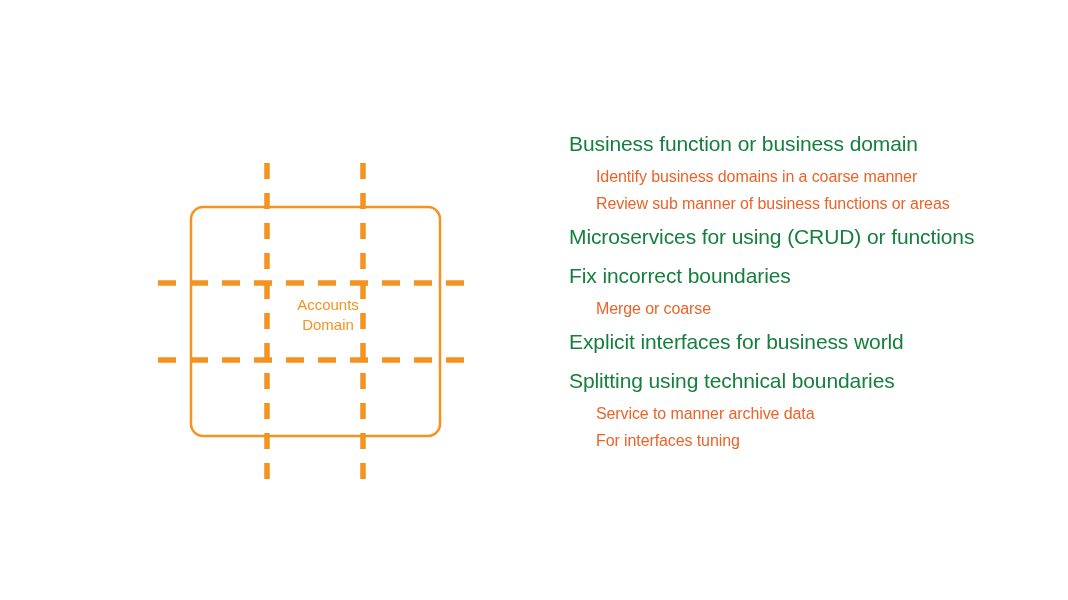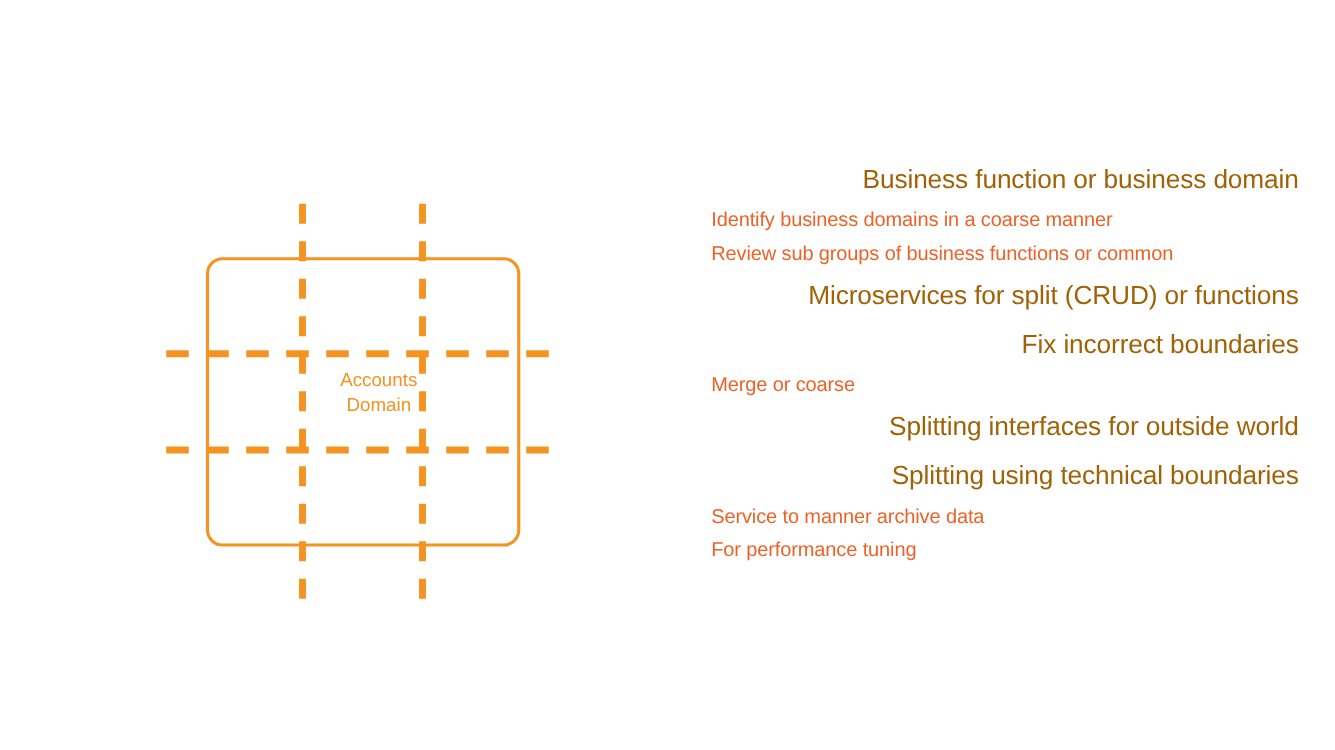--- a/index.html
+++ b/index.html
@@ -17,21 +17,21 @@
   .slide {
     position: relative;
     width: 1068px;
     height: 600px;
     background: #ffffff;
   }
 
   
   .diagram {
     position: absolute;
-    left: 111px;
+    left: 136px;
     top: 150px;
     width: 380px;
     height: 360px;
   }
   .diagram svg {
     display: block;
   }
   .domain-label {
     position: absolute;
     left: 139px;
@@ -49,32 +49,32 @@
   .outline {
     position: absolute;
     left: 569px;
     top: 124px;
     width: 470px;
   }
   .item {
     white-space: nowrap;
   }
   .item.level-0 {
-    color: #a16207;
+    color: #15803d;
     font-size: 21px;
     line-height: 39px;
     margin-left: 0;
     font-family: "Liberation Sans", sans-serif;
     letter-spacing: -0.1px;
-    text-align: right;
   }
   .item.level-1 {
     color: #ED6227;
     font-size: 16px;
     line-height: 27px;
+    margin-left: 27px;
     font-family: "Liberation Sans", sans-serif;
     letter-spacing: -0.1px;
   }
 </style>
 </head>
 <body>
 
 <div class="slide">
 
   <div class="diagram">
@@ -93,32 +93,32 @@
 Domain</div>
   </div>
 
   <div class="outline">
 
     <div class="item level-0">Business function or business domain</div>
 
 
     <div class="item level-1">Identify business domains in a coarse manner</div>
 
-    <div class="item level-1">Review sub groups of business functions or common</div>
+    <div class="item level-1">Review sub manner of business functions or areas</div>
 
 
 
-    <div class="item level-0">Microservices for split (CRUD) or functions</div>
+    <div class="item level-0">Microservices for using (CRUD) or functions</div>
 
     <div class="item level-0">Fix incorrect boundaries</div>
 
     <div class="item level-1">Merge or coarse</div>
 
-    <div class="item level-0">Splitting interfaces for outside world</div>
+    <div class="item level-0">Explicit interfaces for business world</div>
 
     <div class="item level-0">Splitting using technical boundaries</div>
 
     <div class="item level-1">Service to manner archive data</div>
 
-    <div class="item level-1">For performance tuning</div>
+    <div class="item level-1">For interfaces tuning</div>
 
   </div>
 </div>
 
 </body></html>

